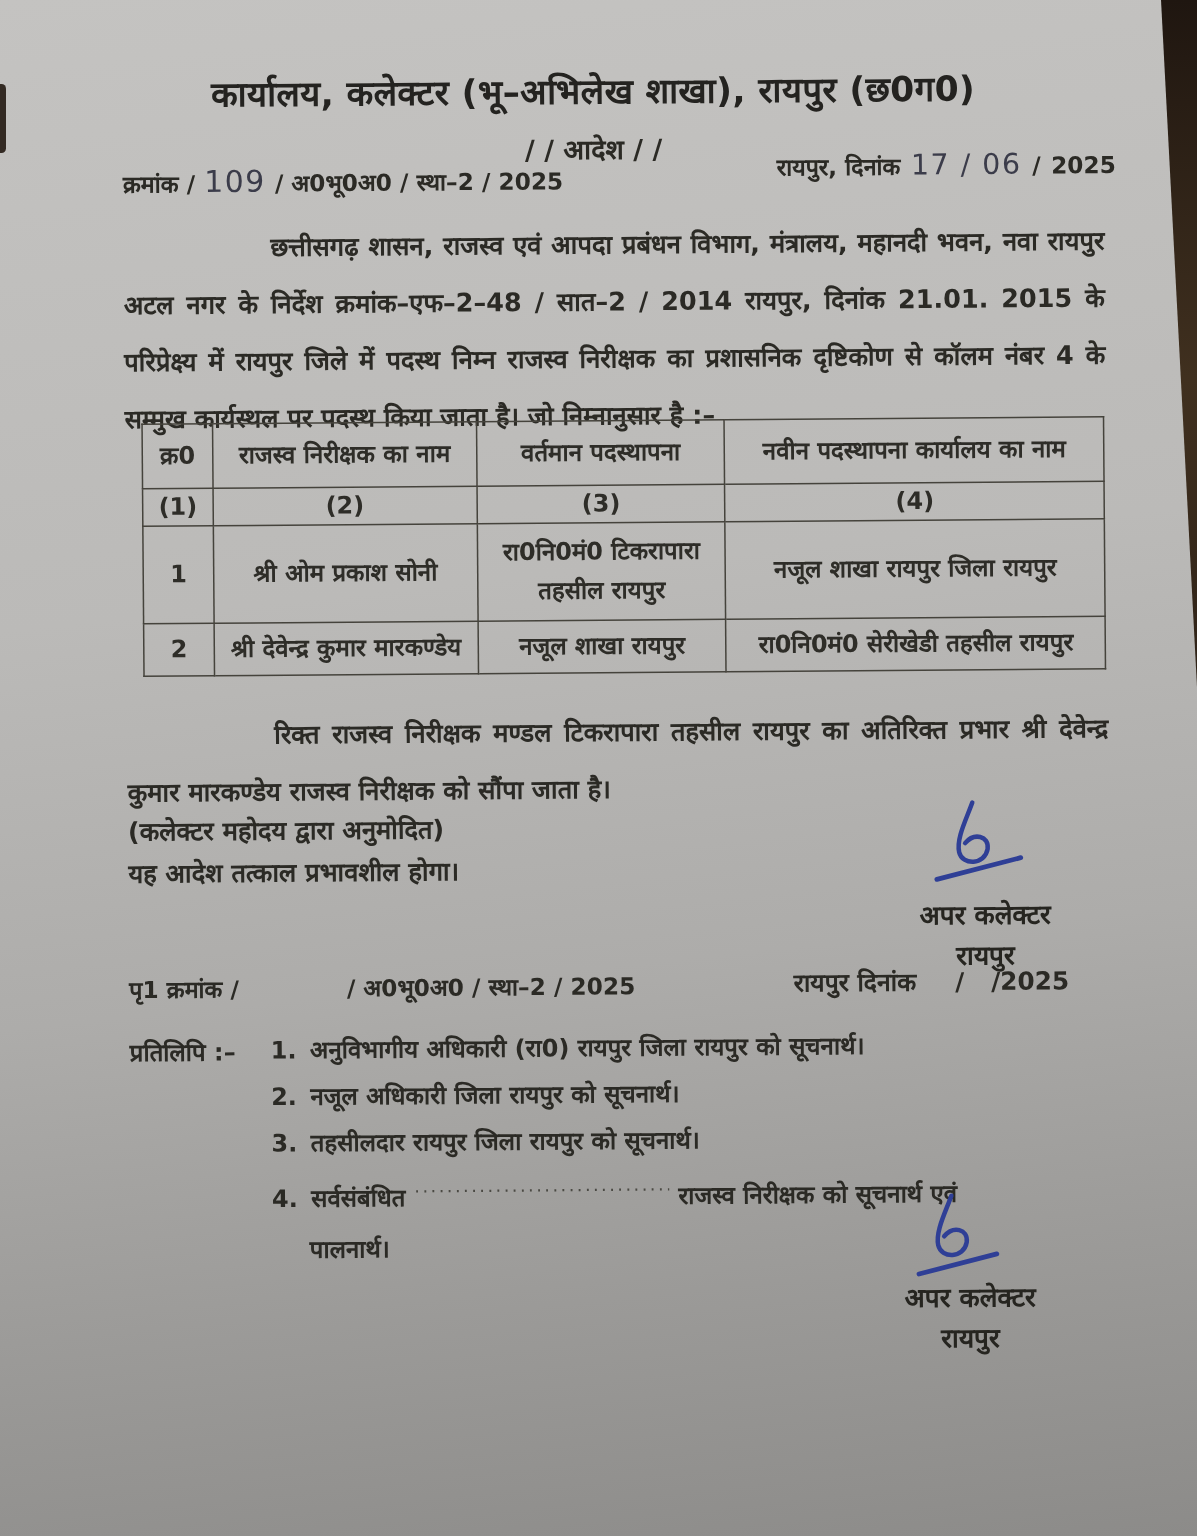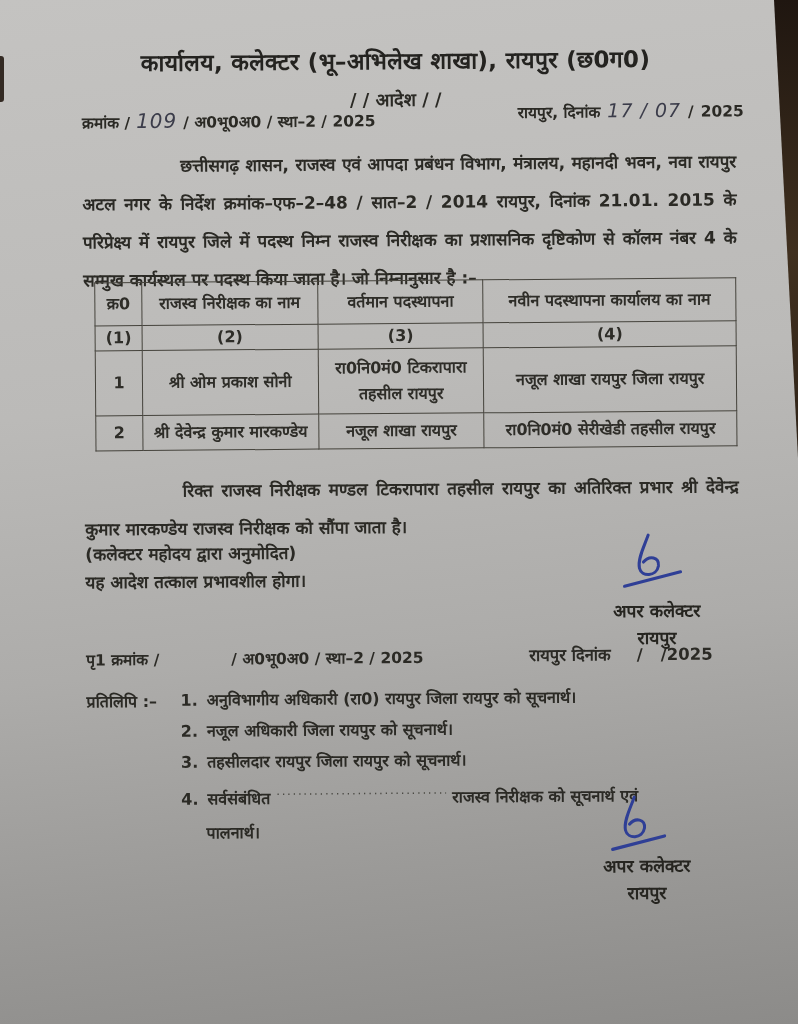--- a/index.html
+++ b/index.html
@@ -35,21 +35,21 @@
   }
   .ref-row{
     position:absolute;top:107px;left:85px;font-size:15.5px;font-weight:700;
     display:flex;align-items:baseline;gap:6px;
   }
   .date-row{
     position:absolute;top:101px;left:455px;width:292px;
     display:flex;justify-content:flex-end;align-items:baseline;gap:7px;
     font-size:15.5px;font-weight:700;
   }
-  .hw{color:#3b3c4a;font-weight:400;font-style:italic;letter-spacing:1px;}
+  .hw{color:#3b3c4a;font-weight:400;letter-spacing:1px;}
   .ref-row .hw{font-size:20px;}
   .date-row .hw{font-size:19px;}
 
   .body-para{
     position:absolute;top:145px;left:85px;width:654px;
     font-size:17px;font-weight:600;line-height:38px;
     text-align:justify;text-indent:98px;
   }
 
   .doc-table{
@@ -127,21 +127,21 @@
     <div class="ref-row">
       <span>क्रमांक /</span>
       <span class="hw">109</span>
       <span>/ अ0भू0अ0 / स्था–2 / 2025</span>
     </div>
 
     <div class="date-row">
       <span>रायपुर, दिनांक</span>
       <span class="hw">17</span>
       <span class="hw">/</span>
-      <span class="hw">07</span>
+      <span class="hw">06</span>
       <span>/</span>
       <span>2025</span>
     </div>
 
     <div class="body-para">छत्तीसगढ़ शासन, राजस्व एवं आपदा प्रबंधन विभाग, मंत्रालय, महानदी भवन, नवा रायपुर अटल नगर के निर्देश क्रमांक–एफ–2–48 / सात–2 / 2014 रायपुर, दिनांक 21.01. 2015 के परिप्रेक्ष्य में रायपुर जिले में पदस्थ निम्न राजस्व निरीक्षक का प्रशासनिक दृष्टिकोण से कॉलम नंबर 4 के सम्मुख कार्यस्थल पर पदस्थ किया जाता है। जो निम्नानुसार है :–</div>
 
     <table class="doc-table">
       <colgroup>
           <col style="width:47px">
           <col style="width:176px">

